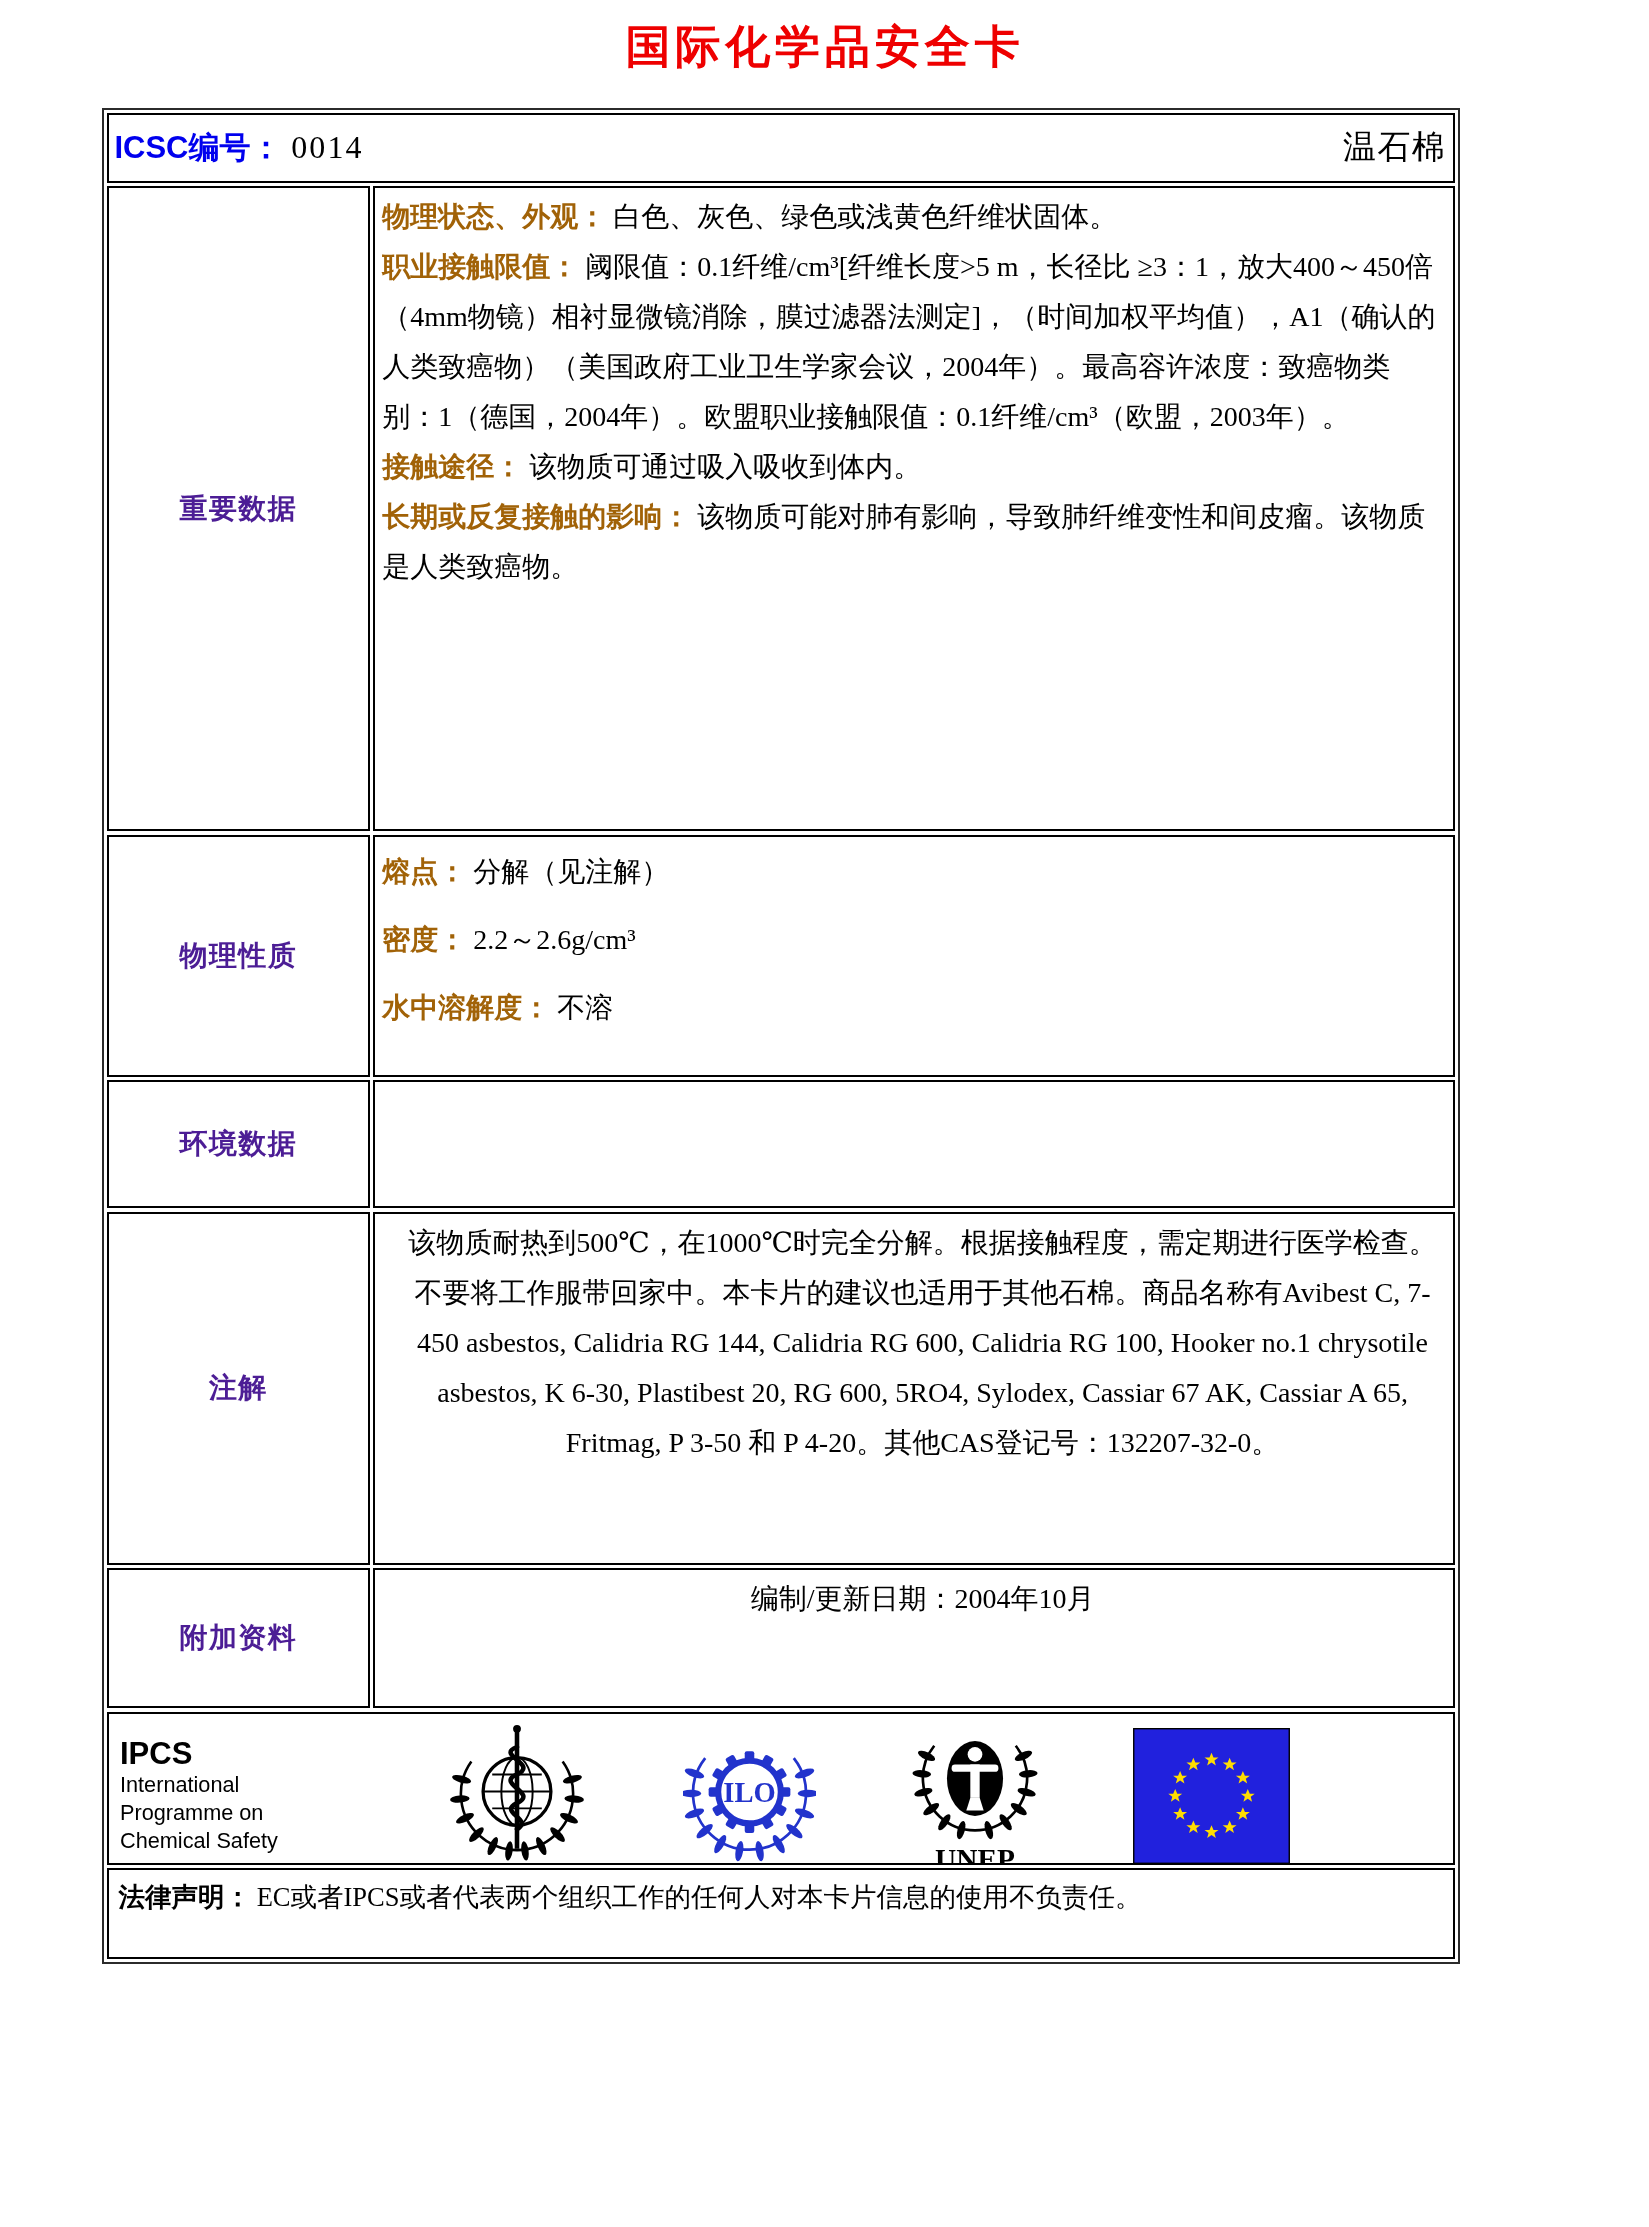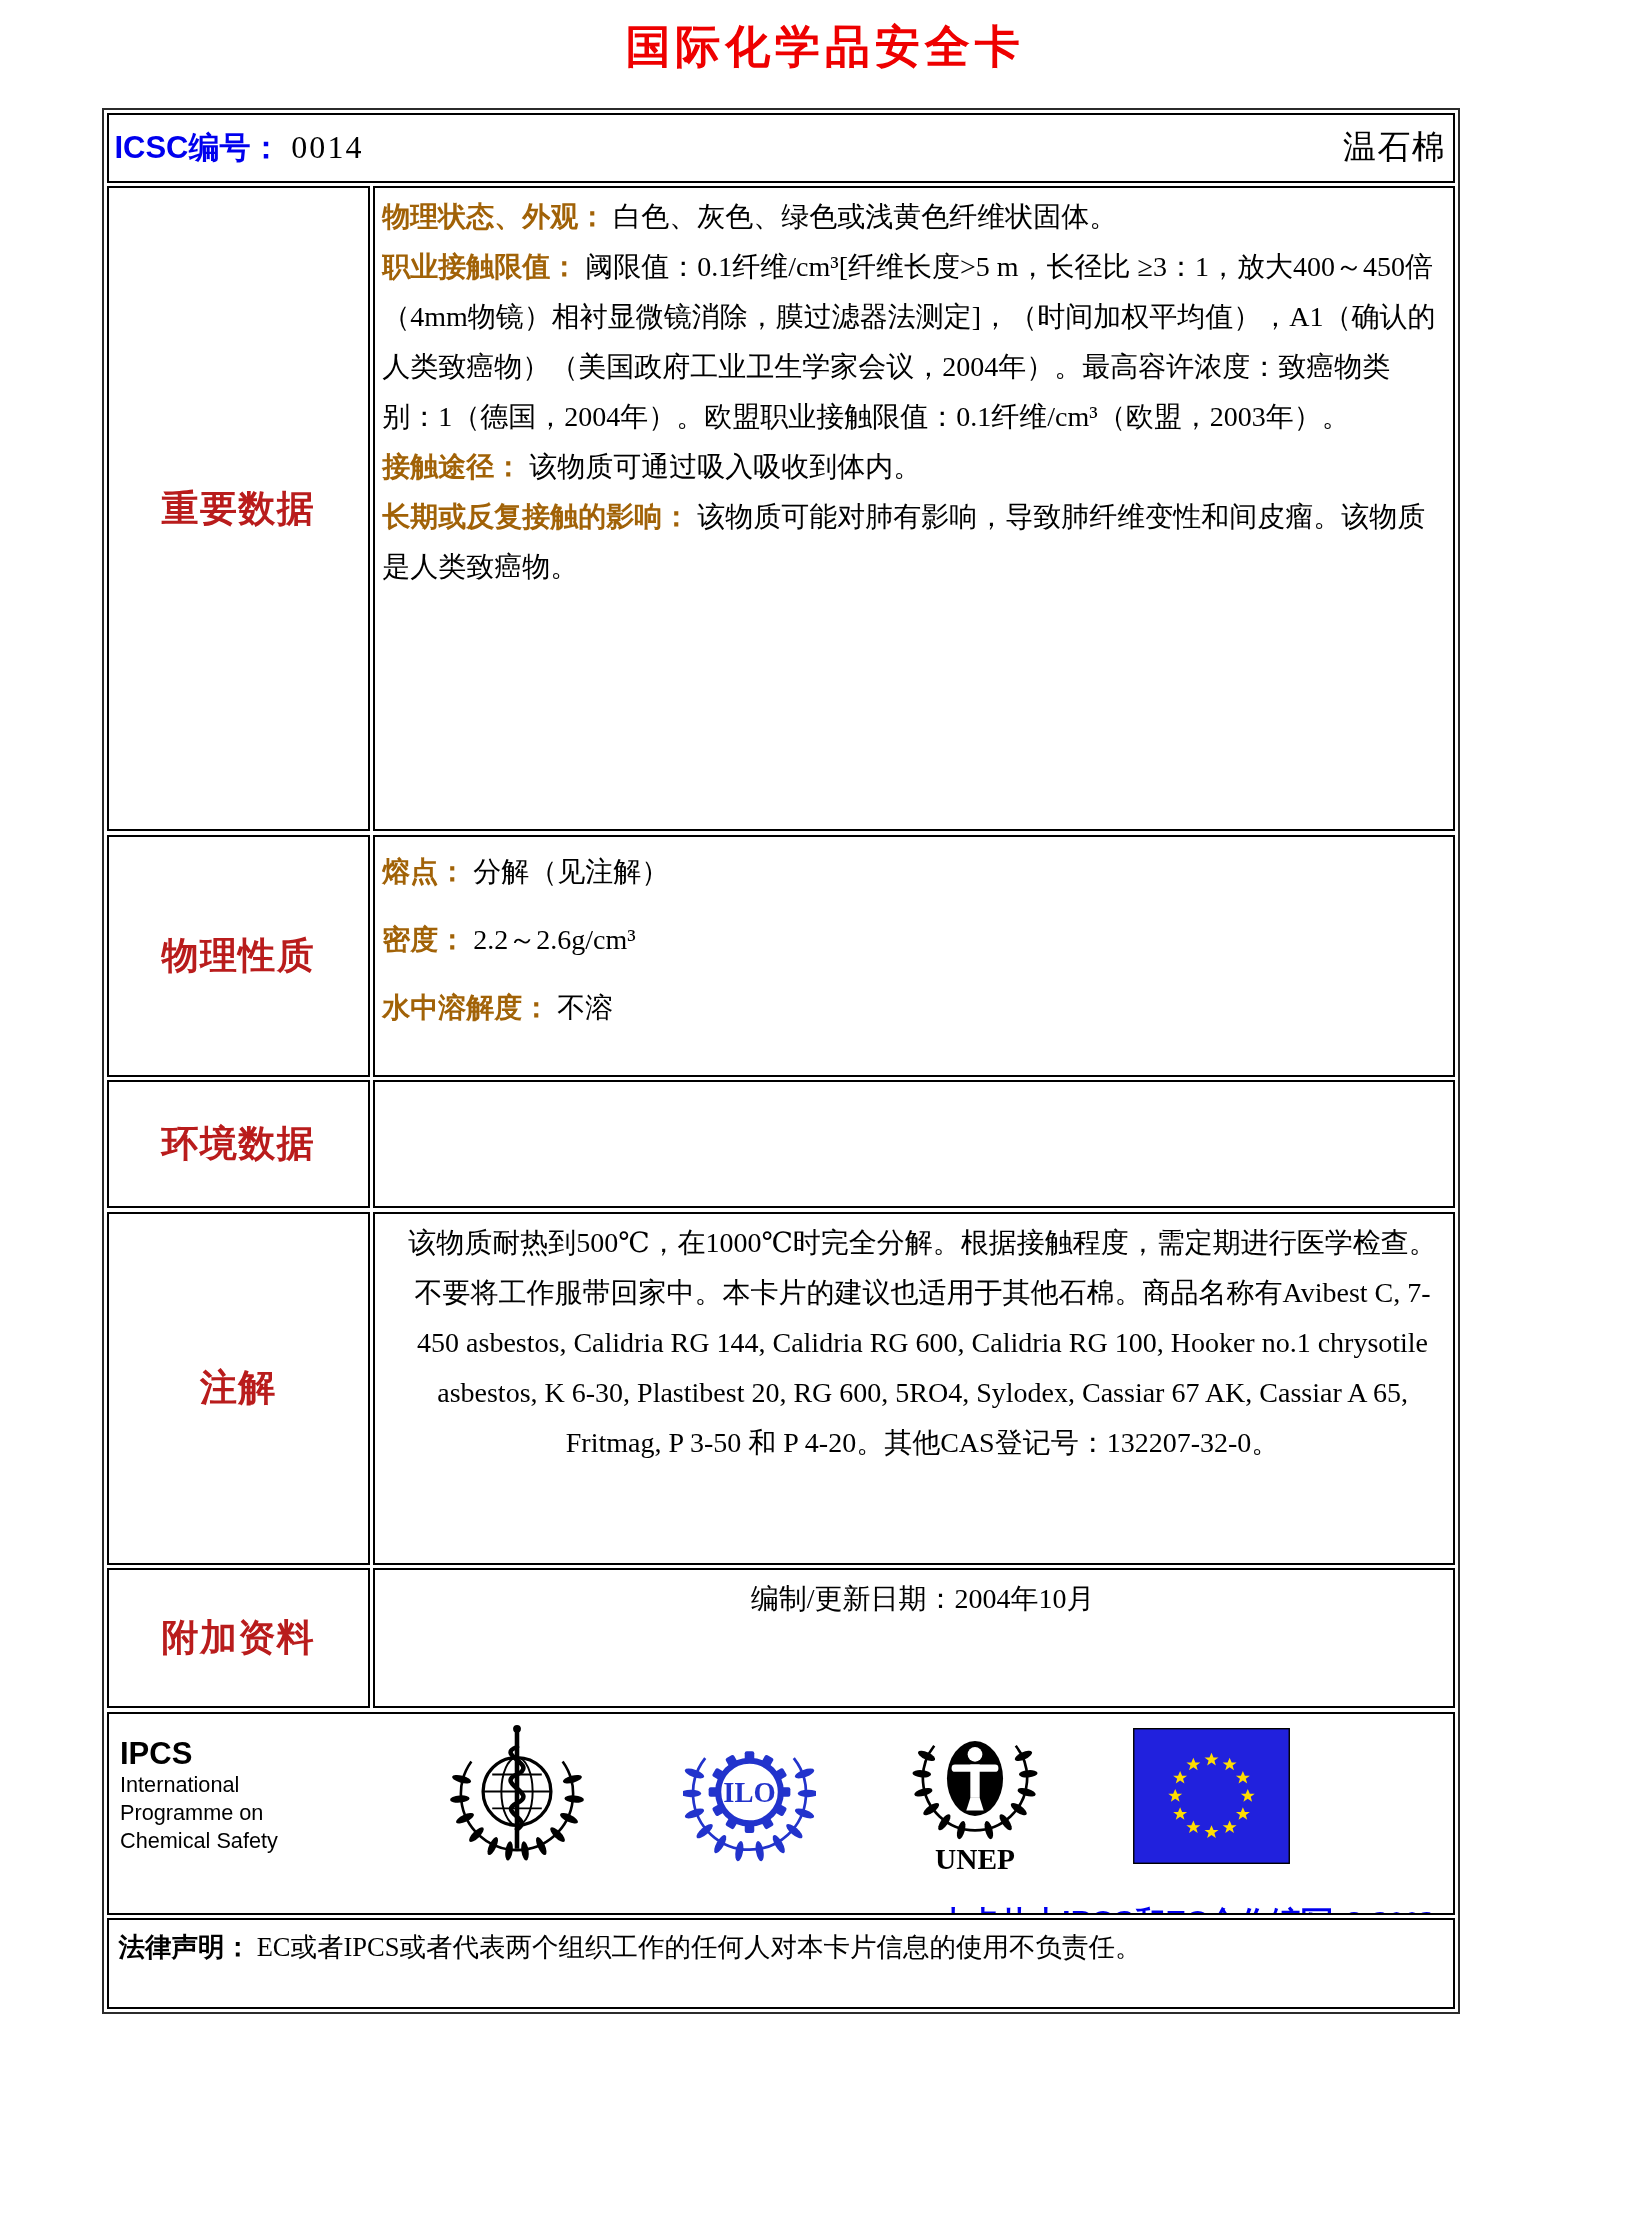--- a/index.html
+++ b/index.html
@@ -27,31 +27,31 @@
   .header-cell { flex: 1; display: flex; justify-content: space-between; align-items: center; padding: 0 7px 0 5.6px; }
   .icsc-label { color: #0000ee; font-family: "Liberation Sans", sans-serif; font-weight: bold; font-size: 31px; }
   .icsc-number { font-size: 32px; letter-spacing: 2.1px; margin-left: 9.8px; }
   .chem-name { font-size: 33px; letter-spacing: 1.4px; }
   .header-left { display: flex; align-items: center; }
 
   
   .label-cell {
     width: 263px; flex: none;
     display: flex; align-items: center; justify-content: center;
-    color: #b91c1c; font-family: "Liberation Sans", sans-serif;
-    font-weight: bold; font-size: 37px; letter-spacing: 1.4px;
+    color: #4c1d95; font-family: "Liberation Sans", sans-serif;
+    font-weight: bold; font-size: 28px; letter-spacing: 1.4px;
   }
   .content-cell { flex: 1; padding: 4.2px 8.4px 4.2px 7px; font-size: 28px; line-height: 50px; }
 
   .row-important   { height: 645px; }
   .row-physical    { height: 242px; }
   .row-environment { height: 128px; }
   .row-notes       { height: 353px; }
   .row-additional  { height: 140px; }
-  .row-footer      { height: 203px; }
+  .row-footer      { height: 153px; }
   .row-legal       { height: 91px; }
 
   .flabel {
     color: #a16207; font-family: "Liberation Sans", sans-serif;
     font-weight: bold; margin-right: 7px;
   }
   .fval { color: #000; }
   .phys .item { margin-bottom: 18px; }
   .phys { padding-top: 9.8px; }
 

